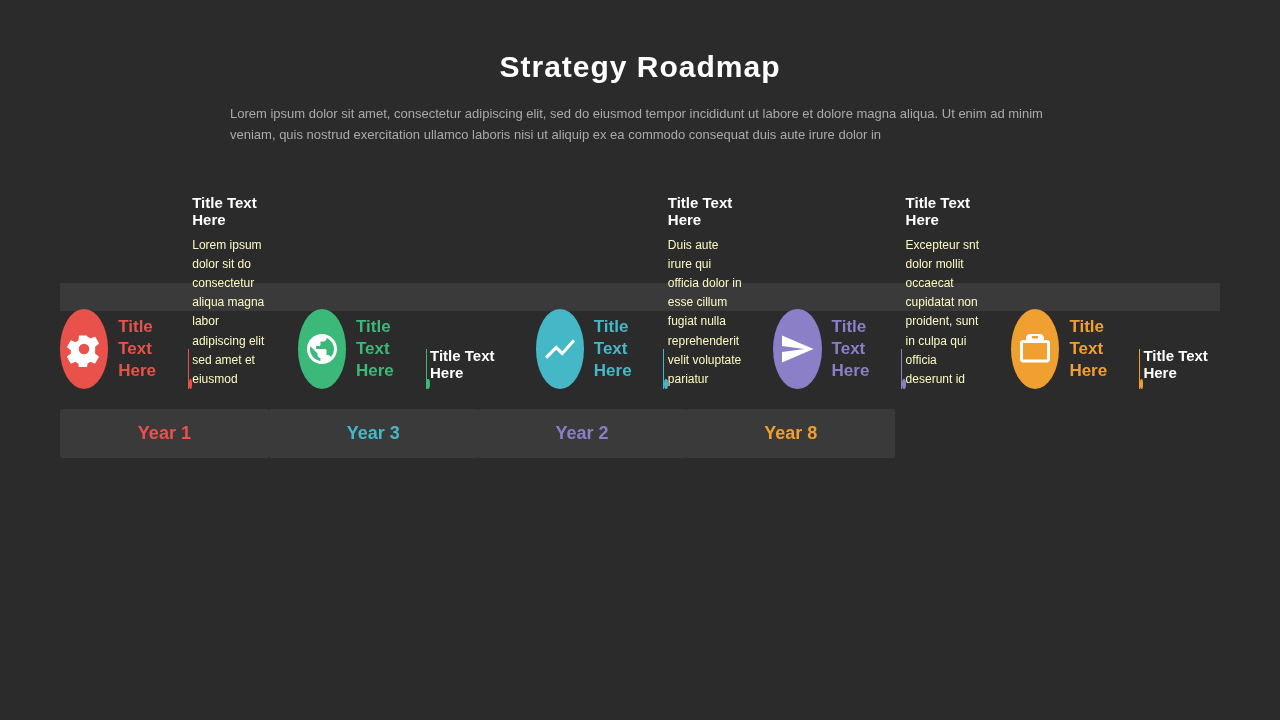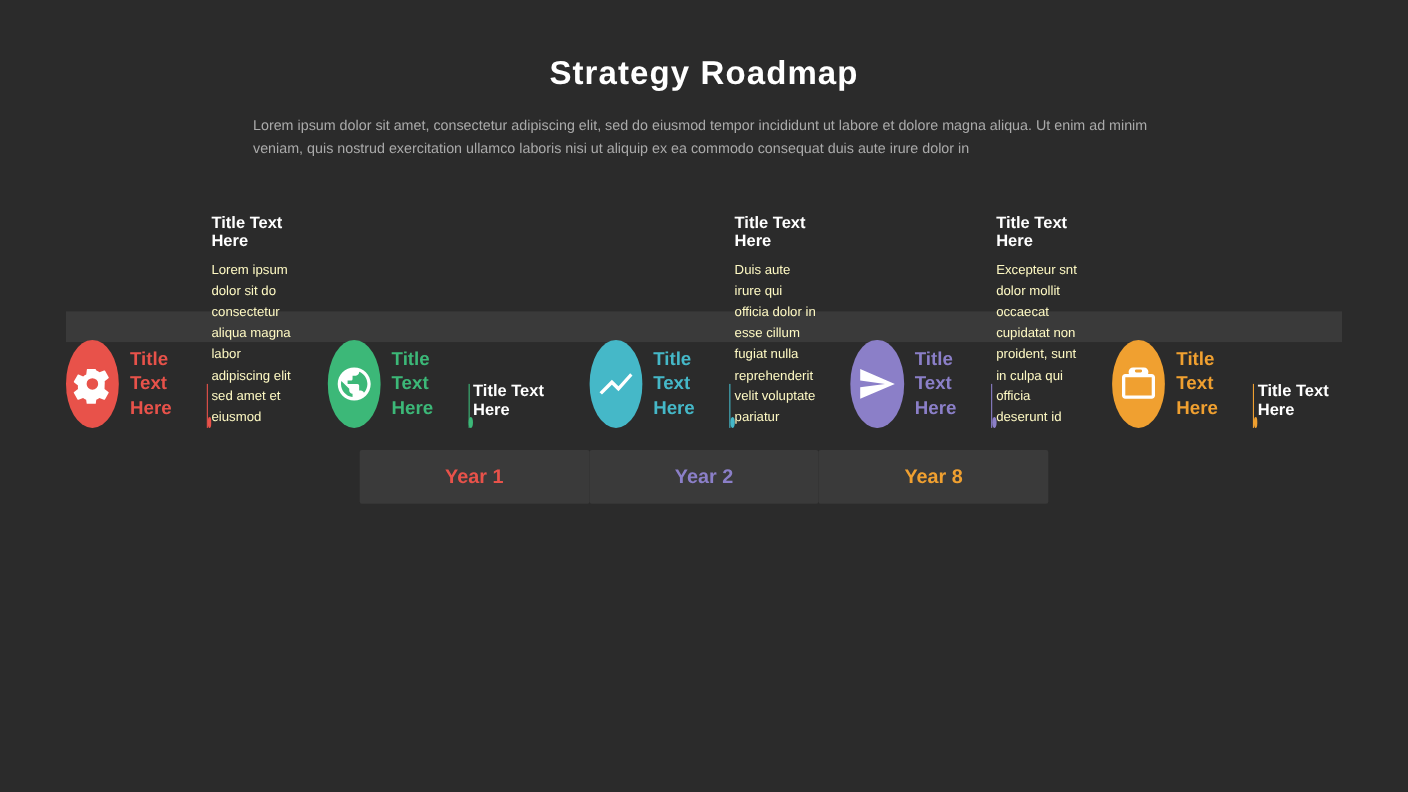--- a/index.html
+++ b/index.html
@@ -139,21 +139,21 @@
 
     .bottom-text {
       font-size: 12px;
       color: #fef9c3;
       line-height: 1.6;
     }
 
     
     .year-row {
       display: flex;
-      justify-content: center;
+      justify-content: flex-start;
       width: calc(100% - 120px);
       margin: 0 60px;
       margin-top: 20px;
     }
 
     .year-badge {
       width: 18%;
       background-color: #3a3a3a;
       text-align: center;
       padding: 14px 0;
@@ -274,17 +274,18 @@
     <div class="bottom-content">
       <div class="bottom-title">Title Text Here</div>
     </div>
   </div>
       </div>
   </div>
 
   <div class="year-row" id="year-row-container">
 
   <div class="year-badge text-red">Year 1</div>
+      <div class="year-badge text-teal">Year 3</div>
       <div class="year-badge text-purple">Year 2</div>
       <div class="year-badge text-orange">Year 8</div>
     </div>
 
 </div>
 
 </body></html>

